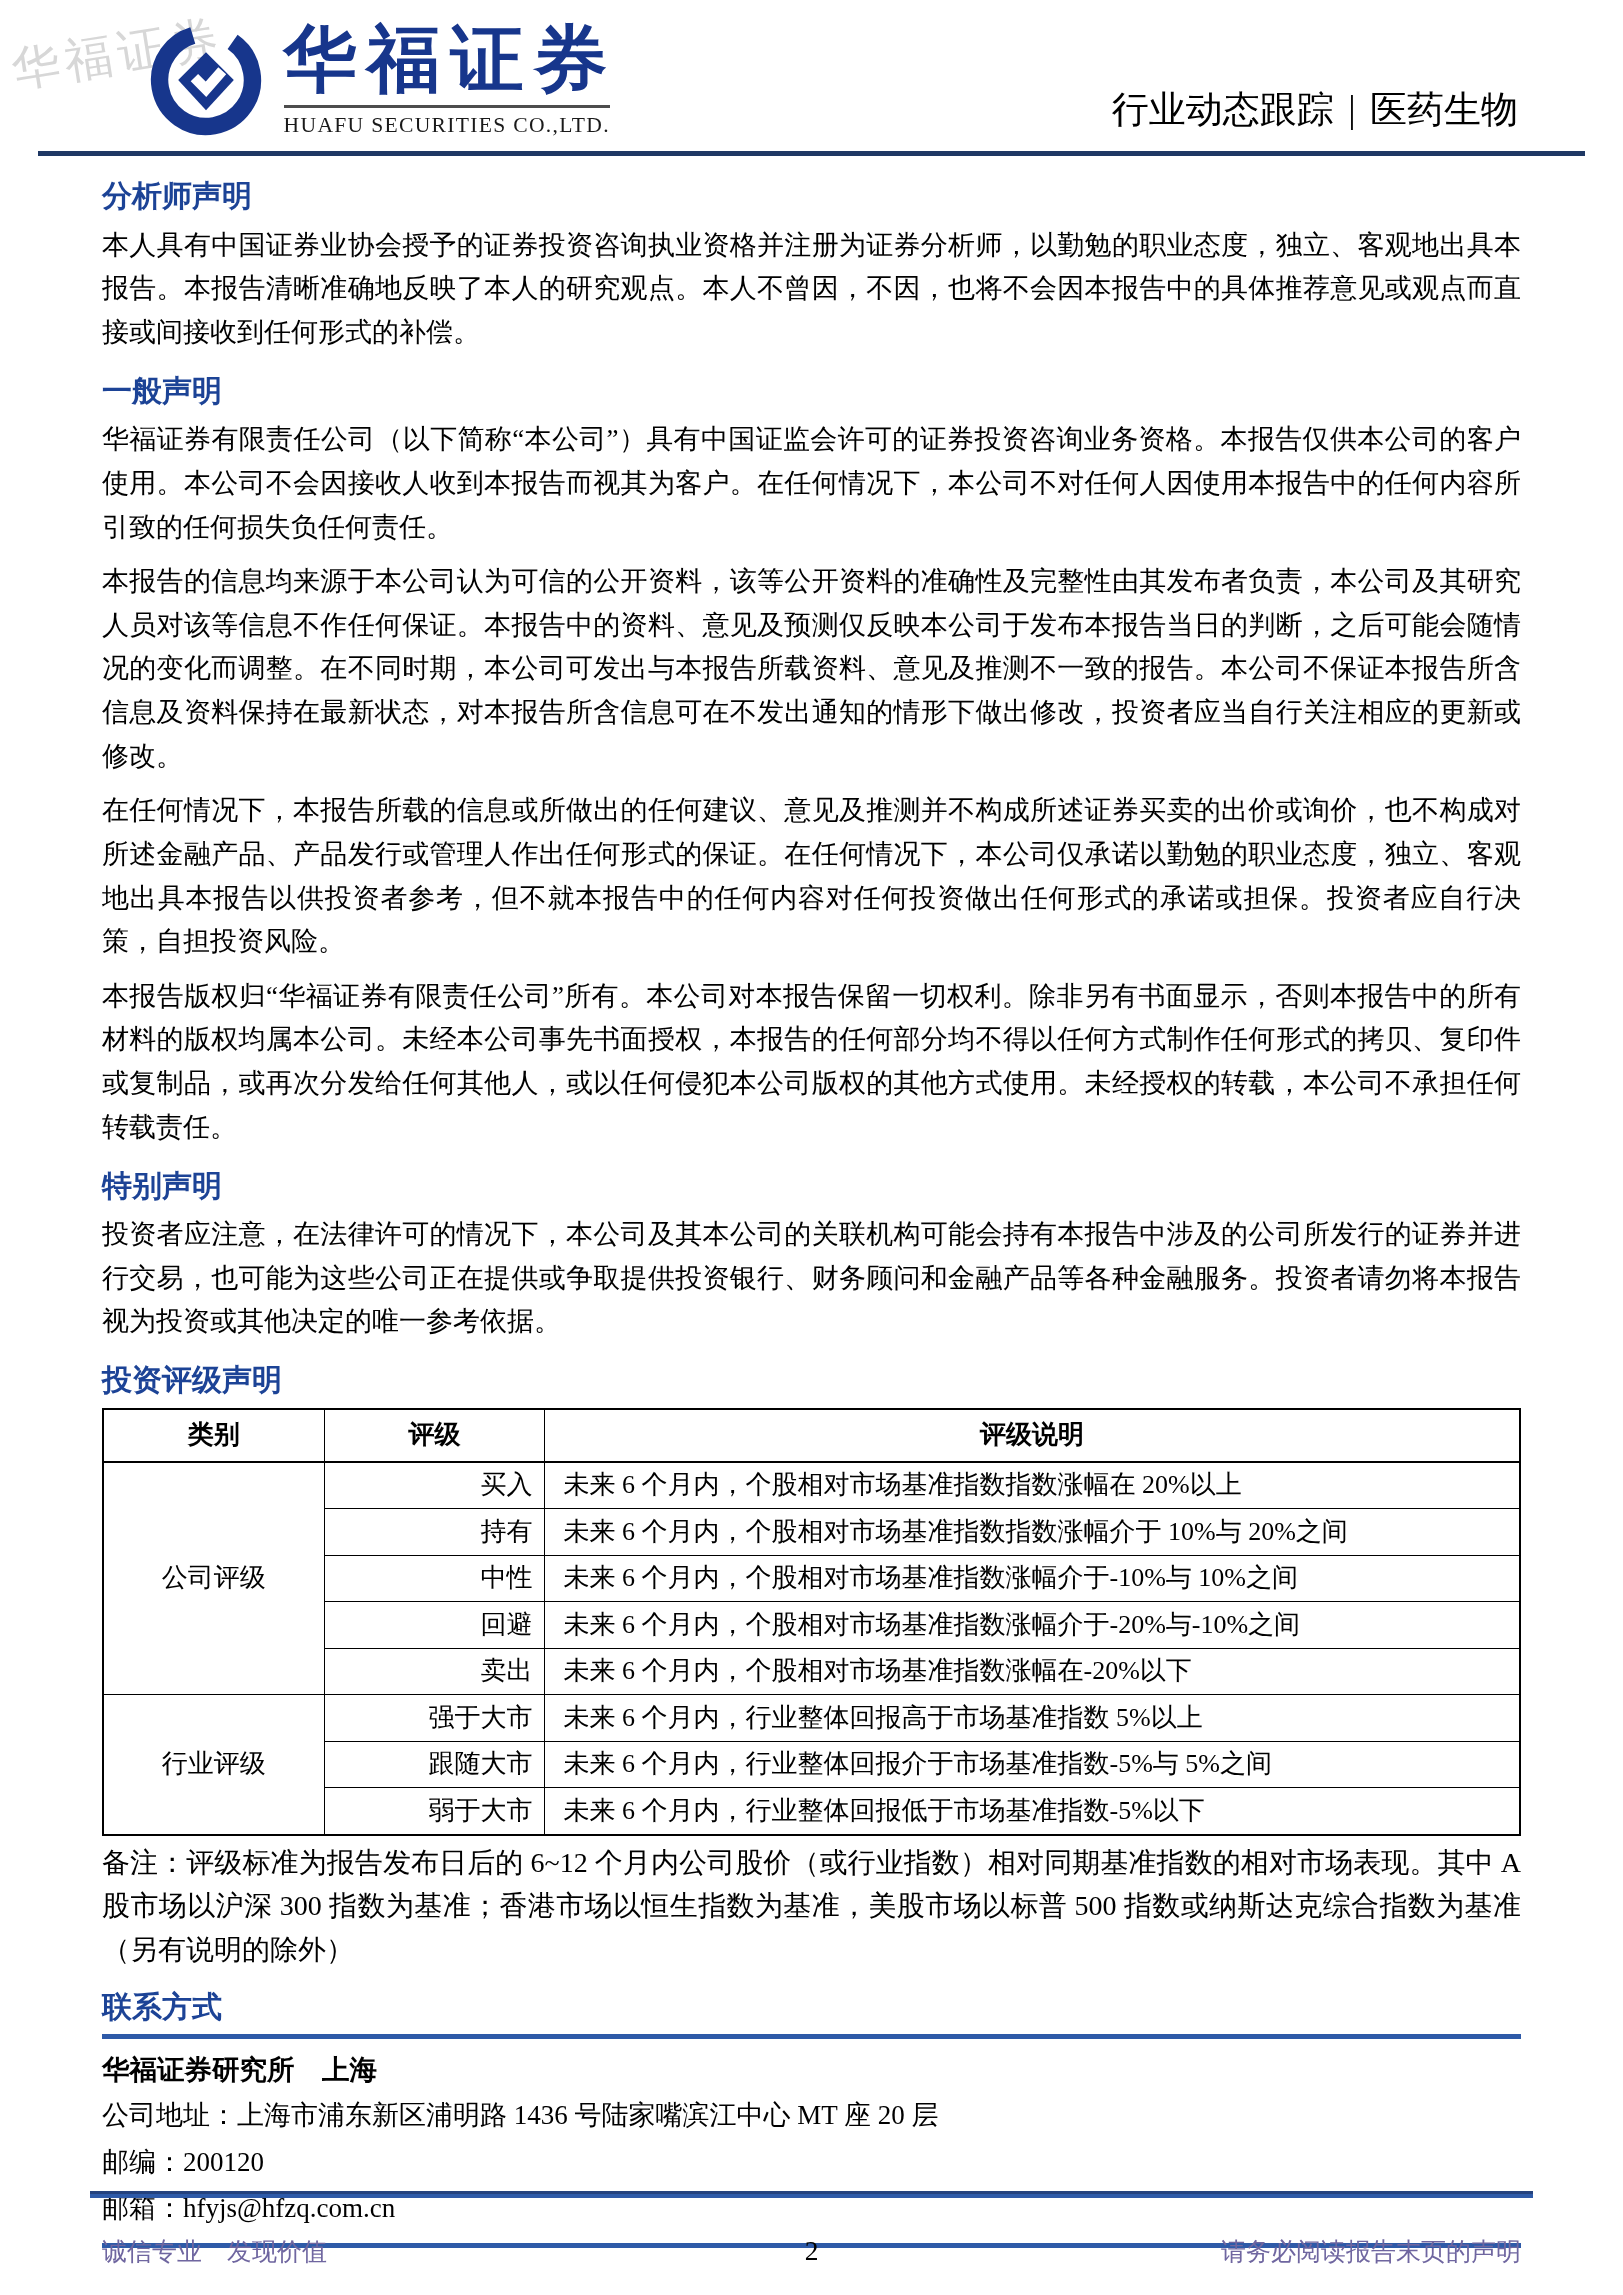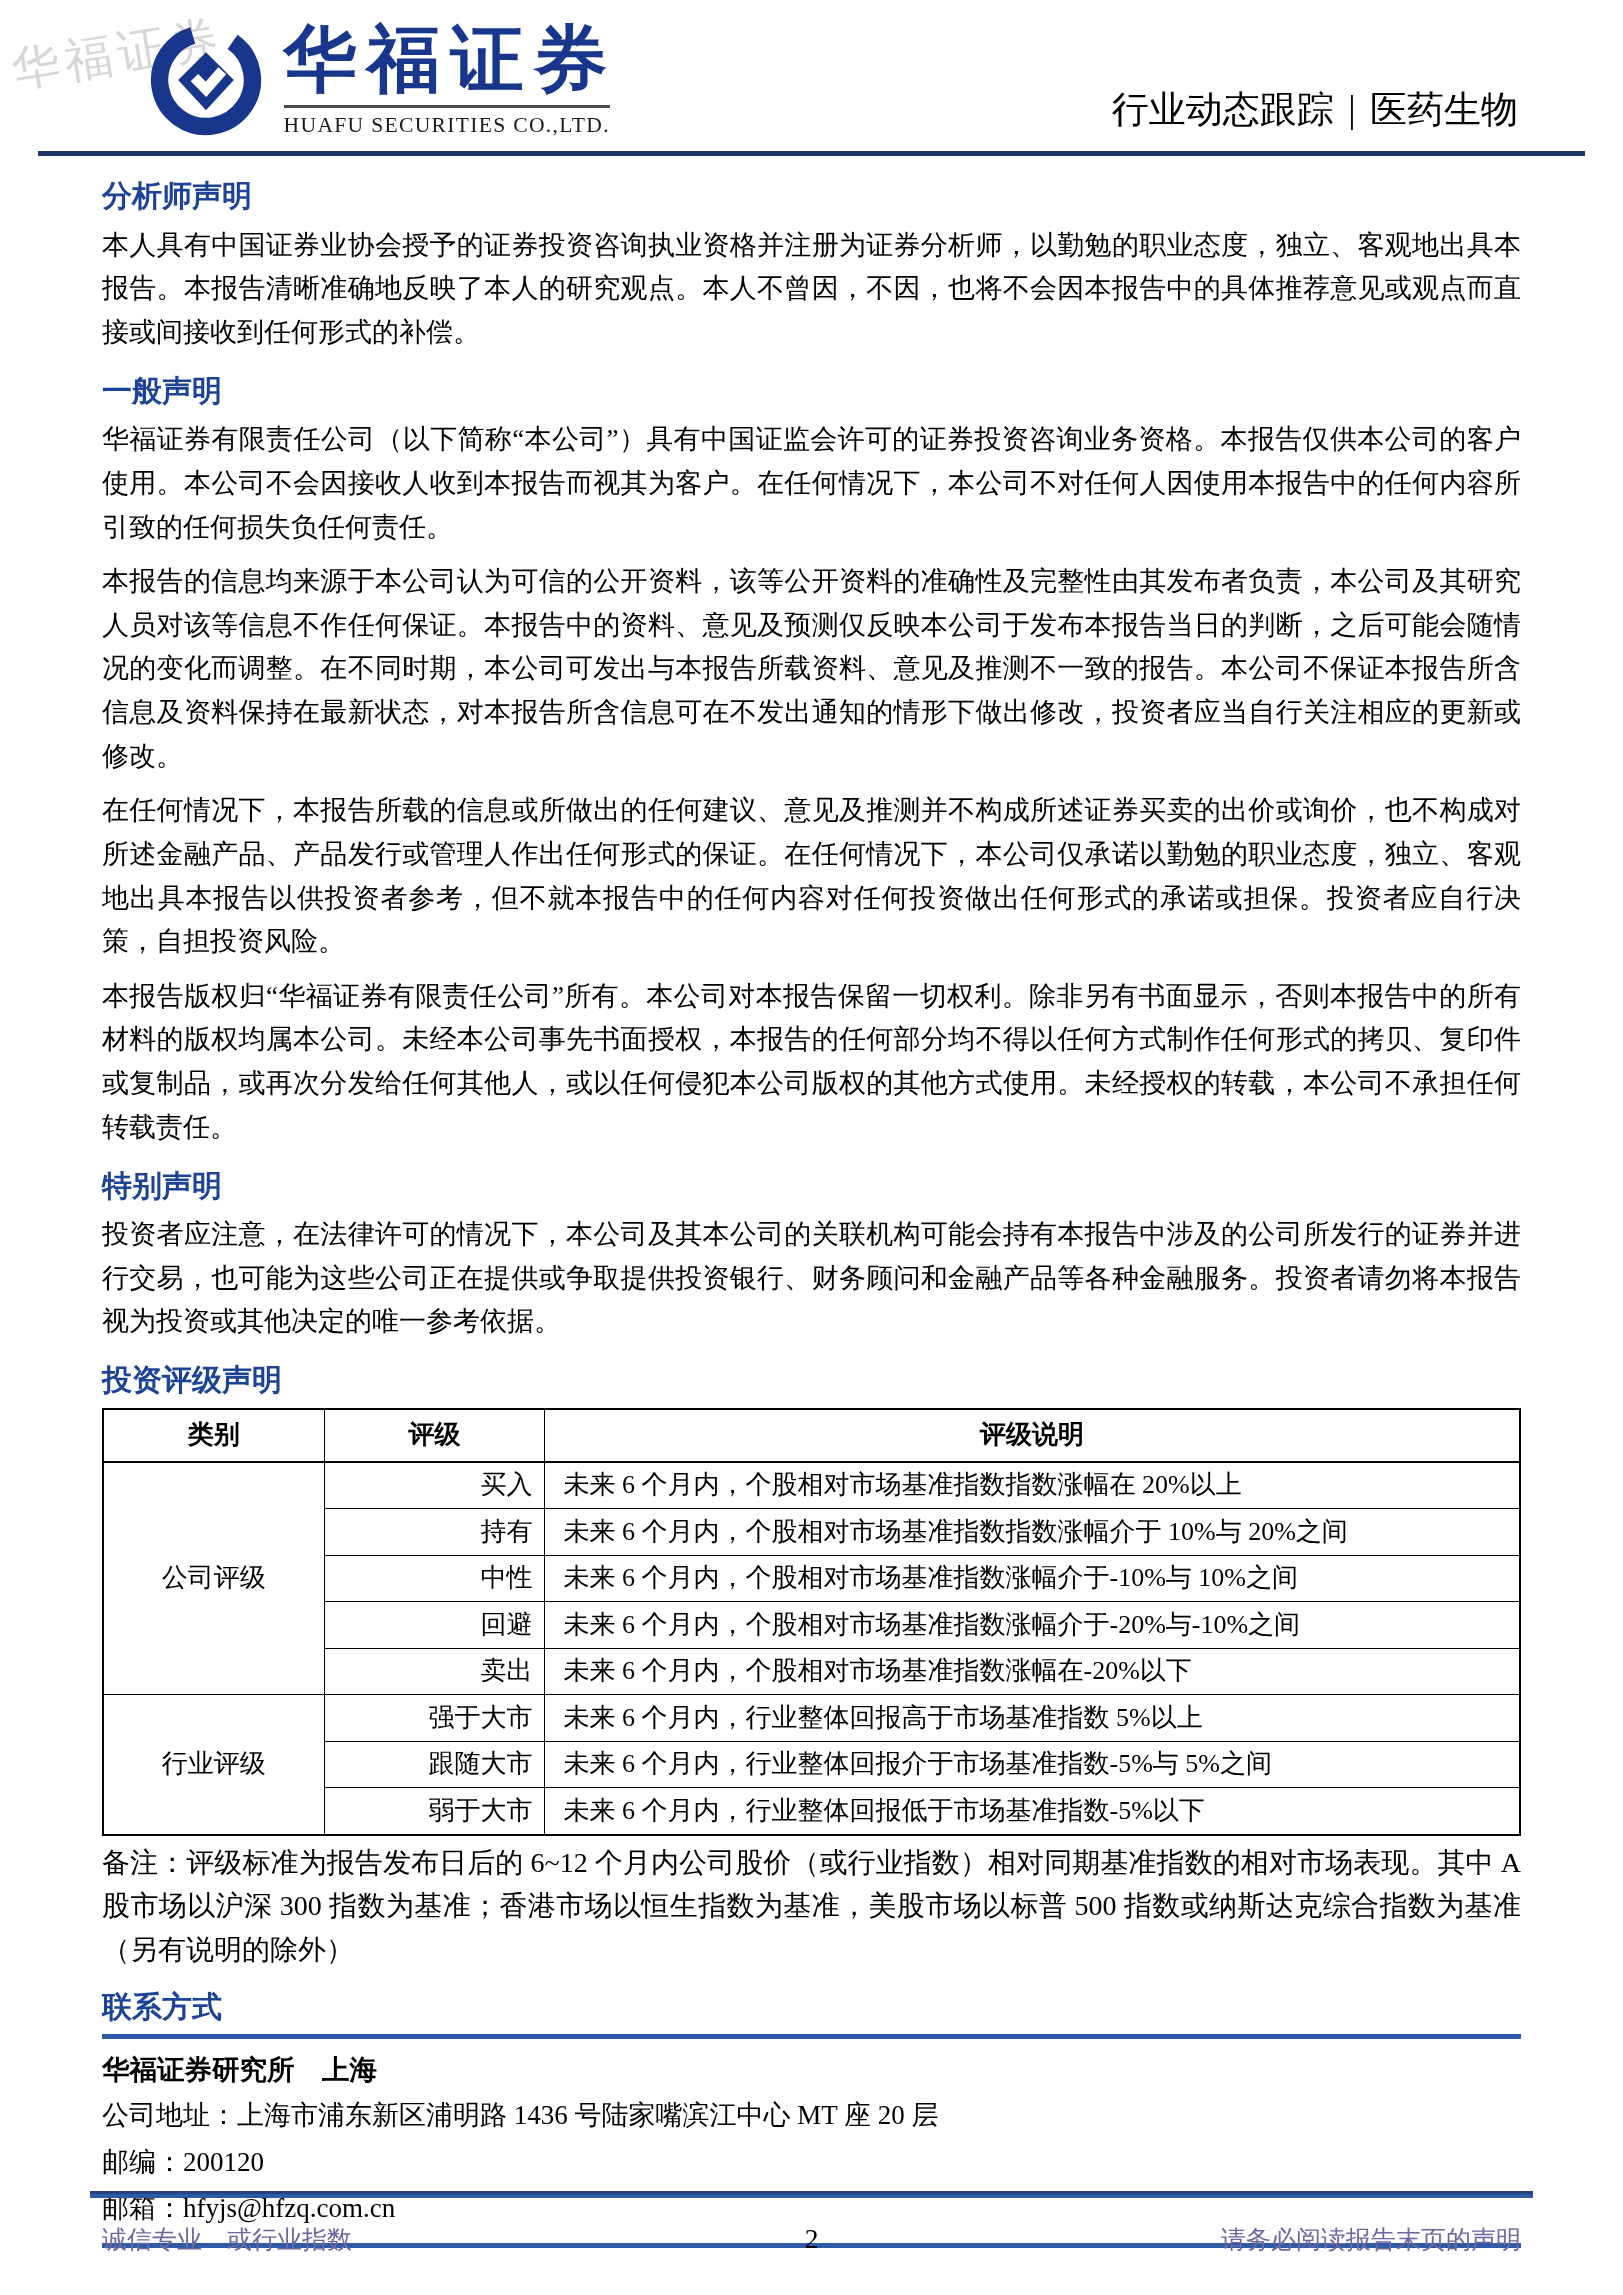--- a/index.html
+++ b/index.html
@@ -91,21 +91,21 @@
     height:6.5px; margin:0 90px;
     background:linear-gradient(to bottom,#24427e 0 2.6px,#ffffff 2.6px 3.3px,#2e5aa8 3.3px 6.5px);
   }
   .footer-row {
     display:flex; align-items:baseline;
     margin:25px 102px 0 102px;
     font-size:25px; color:#6f66a0;
   }
   .footer-left { flex:1; text-align:left; }
   .footer-center { flex:0 0 auto; color:#000; font-size:27.5px; }
-  .footer-right { flex:1; text-align:right; }
+  .footer-right { flex:1; text-align:right;margin-top:12px; }
 </style>
 </head>
 <body>
 
 <div class="page">
 
   <div class="watermark">华福证券</div>
 
   <div class="header-row">
     <div class="logo-block">
@@ -197,20 +197,20 @@
     <div class="contact-line">公司地址：上海市浦东新区浦明路 1436 号陆家嘴滨江中心 MT 座 20 层</div>
     <div class="contact-line">邮编：200120</div>
     <div class="contact-line">邮箱：hfyjs@hfzq.com.cn</div>
     <div class="contact-rule-bottom"></div>
 
   </div>
 
   <div class="footer">
     <div class="footer-rule"></div>
     <div class="footer-row">
-      <span class="footer-left">诚信专业　或行业指数</span>
+      <span class="footer-left">诚信专业　发现价值</span>
       <span class="footer-center">2</span>
       <span class="footer-right">请务必阅读报告末页的声明</span>
     </div>
   </div>
 
 </div>
 
 
 </body></html>

